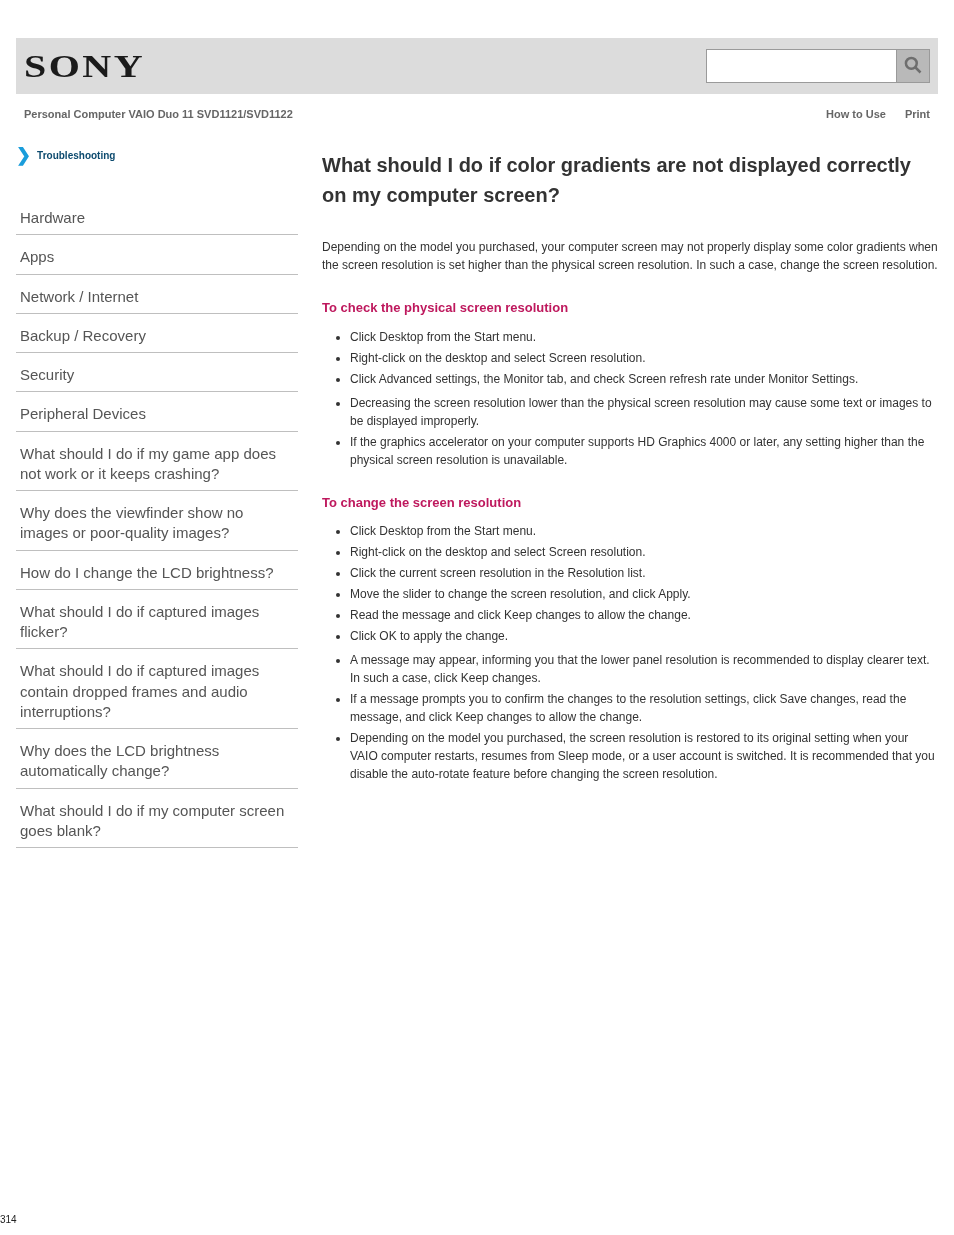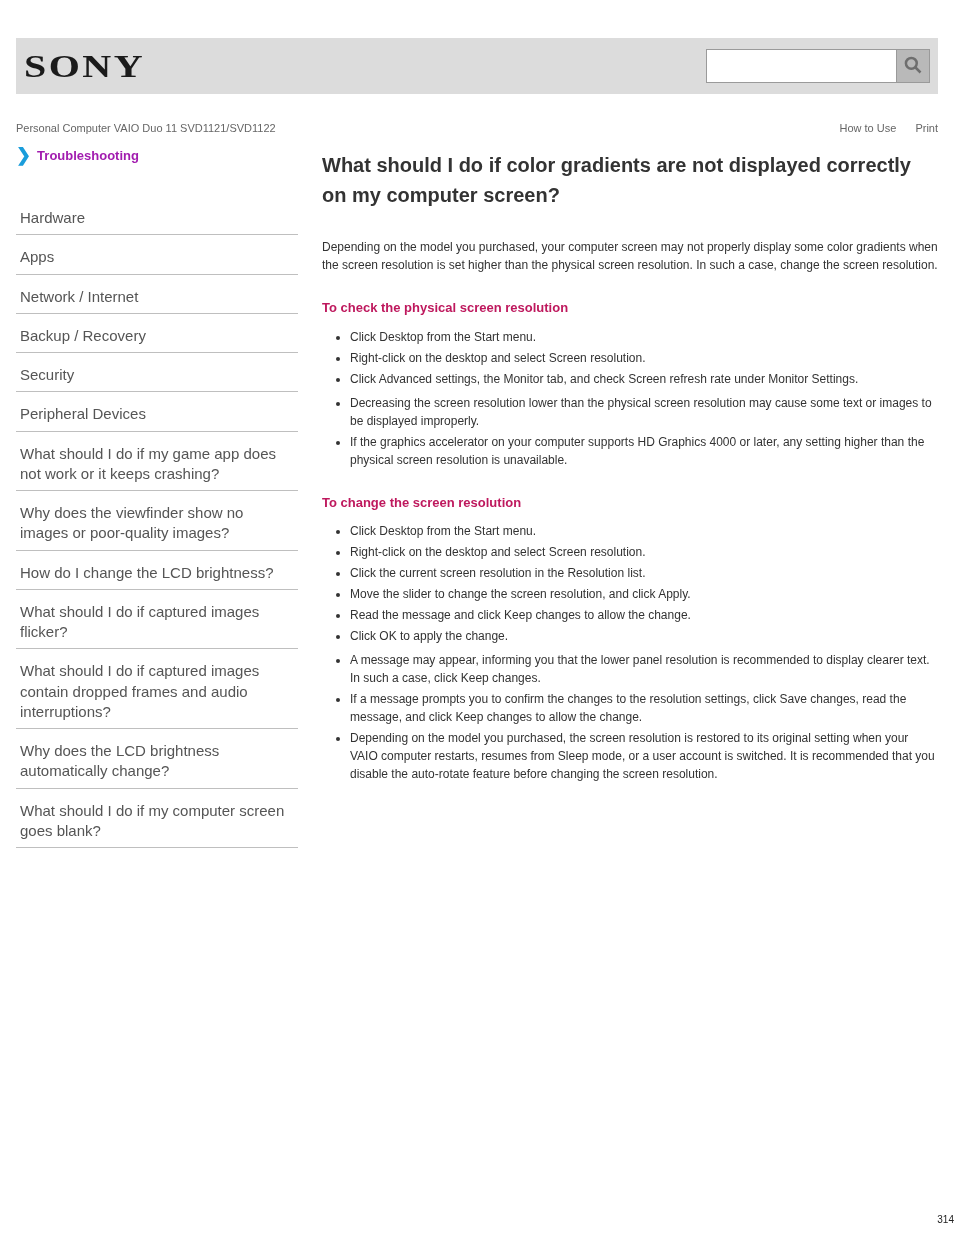--- a/index.html
+++ b/index.html
@@ -50,41 +50,42 @@
     border: none;
     display: flex;
     align-items: center;
     justify-content: center;
     cursor: pointer;
   }
   .search-btn svg { width: 20px; height: 20px; }
 
   
   .subheader {
-    margin: 0 16px;
+    margin: 0 24px;
     height: 40px;
     display: flex;
-    align-items: flex-end;
+    align-items: center;
     justify-content: space-between;
     font-size: 11px;
     color: #666;
+    font-weight: bold;
   }
 
   
   .content {
     display: flex;
     margin: 10px 16px 0 16px;
     gap: 24px;
   }
 
   
   .sidebar { width: 282px; flex: 0 0 282px; }
   .sb-heading { display: flex; align-items: center; gap: 6px; margin-bottom: 30px; }
   .chevron { color: #1a9ddb; font-size: 18px; font-weight: 900; }
-  .sb-heading-text { font-size: 13px; font-weight: bold; color: #a21caf; }
+  .sb-heading-text { font-size: 10px; font-weight: bold; color: #0c4a6e; }
 
   .sb-item {
     display: block;
     text-decoration: none;
     color: #555;
     font-size: 15px;
     padding: 12px 4px 6px 4px;
     border-bottom: 1px solid #bfbfbf;
     line-height: 1.35;
   }
@@ -95,21 +96,21 @@
   .article h1 { font-size: 20px; font-weight: bold; color: #333; margin: 6px 0 28px; }
   .article h2 { font-size: 13px; font-weight: bold; margin: 24px 0 10px; color: #be185d; }
   .article p { margin: 8px 0; }
   .article ul { list-style: disc; padding-left: 28px; margin: 6px 0; }
   .article ul li { margin: 3px 0; }
 
   .page-number {
     position: absolute;
     bottom: 48px;
     left: 0; right: 0;
-    text-align: right;
+    text-align: left;
     font-size: 10px;
     color: #222;
   }
 </style>
 </head>
 <body>
 
 <div class="page">
 
   <div class="header-bar">

